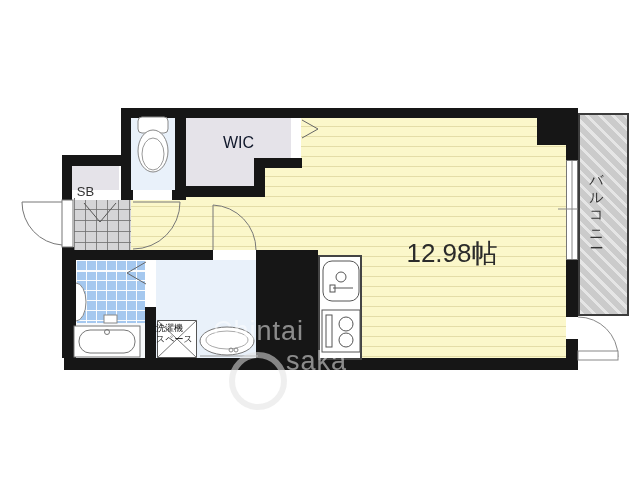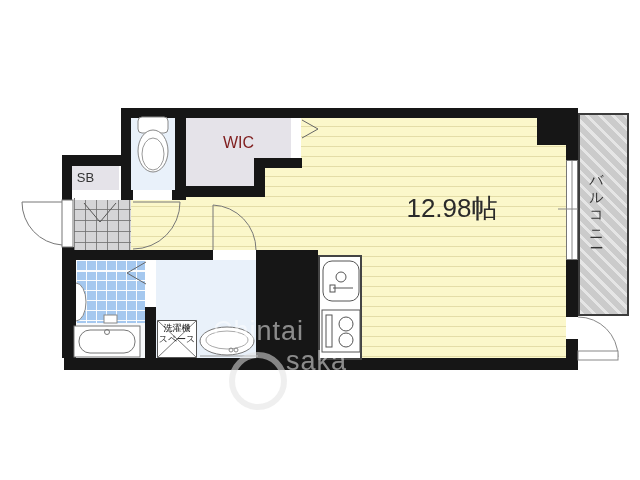--- a/index.html
+++ b/index.html
@@ -23,26 +23,26 @@
   .f-balcony{background:var(--balcony_gray,#CBCBCB);
     background-image:repeating-linear-gradient(45deg,rgba(255,255,255,.5) 0 3px,transparent 3px 9px);
     border:2px solid #3c3c3c;box-sizing:border-box;}
   .window{background:#fff;border:1px solid #777;box-sizing:border-box;}
   .kitchen{background:#fff;border:2px solid #444;box-sizing:border-box;}
   .laundrybox{background:#fff;border:1px solid #555;box-sizing:border-box;}
   svg.overlay{position:absolute;left:0;top:0;pointer-events:none;}
   .lbl{position:absolute;color:#333;}
   .lbl-main{left:372px;top:194px;width:160px;text-align:center;color:#2b2b2b;line-height:1.12;}
   .lbl-main .nm{font-size:23px;}
-  .lbl-main .ar{font-size:26px;}
-  .lbl-wic{left:186px;top:134px;width:105px;text-align:center;font-size:16px;color:#7f1d1d;}
-  .lbl-sb{left:72px;top:170px;width:27px;text-align:center;font-size:13px;color:#333;}
+  .lbl-main .ar{font-size:26px;margin-top:45px;}
+  .lbl-wic{left:186px;top:134px;width:105px;text-align:center;font-size:16px;color:#0f172a;}
+  .lbl-sb{left:72px;top:184px;width:27px;text-align:center;font-size:13px;color:#333;}
   .lbl-balcony{left:588px;top:164px;height:130px;writing-mode:vertical-rl;font-size:14px;
                letter-spacing:3px;color:#333;}
-  .lbl-laundry{left:156px;top:323px;width:42px;text-align:center;font-size:9px;line-height:11px;color:#111;}
+  .lbl-laundry{left:156px;top:323px;width:42px;font-size:9px;line-height:11px;color:#111;}
   .wm{position:absolute;color:rgba(255,255,255,.5);font-size:27px;letter-spacing:1px;}
   .wm-ghost{position:absolute;color:rgba(255,255,255,.5);font-size:72px;letter-spacing:34px;font-weight:bold;}
 </style>
 </head>
 <body>
 
 <div id="plan">
 
   <i class="f-yellow" style="left:131px;top:117px;width:447px;height:241px"></i>
   <i class="f-genkan" style="left:74px;top:198px;width:57px;height:54px"></i>

